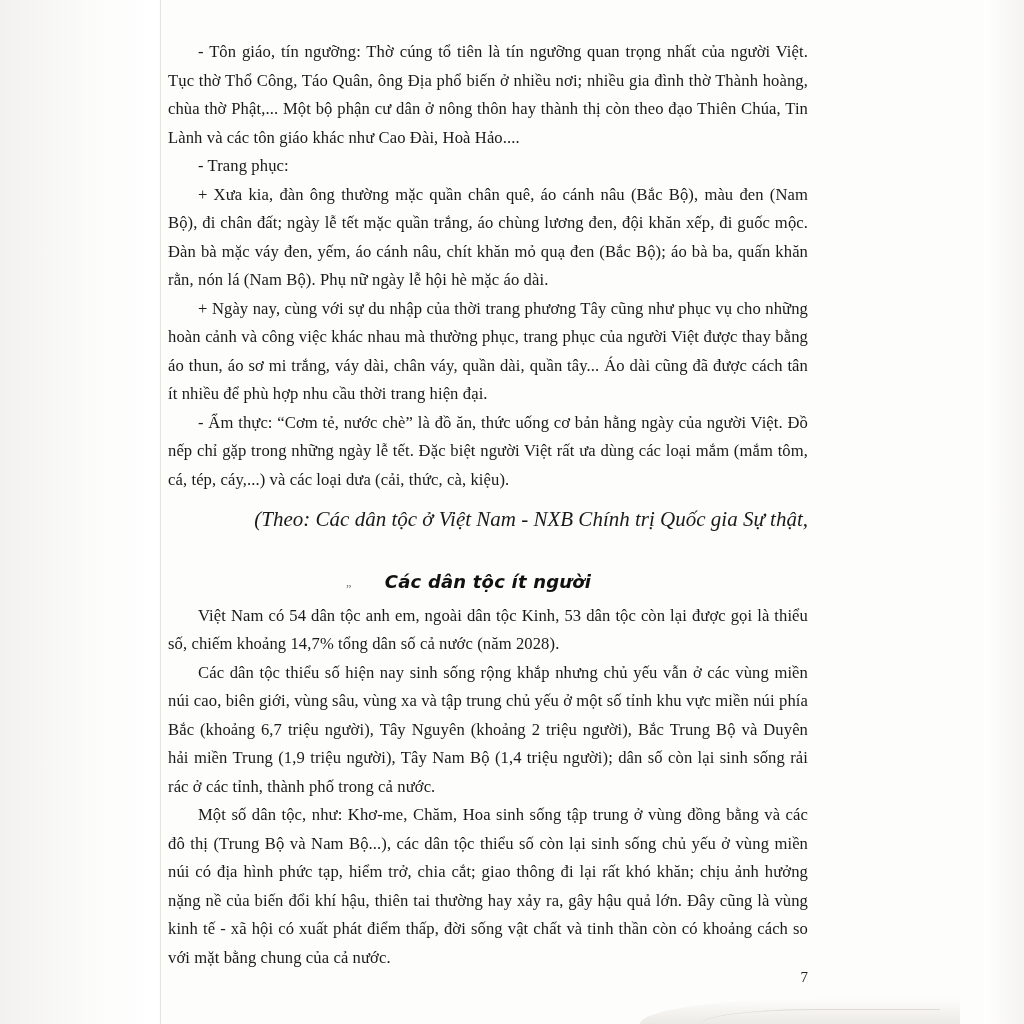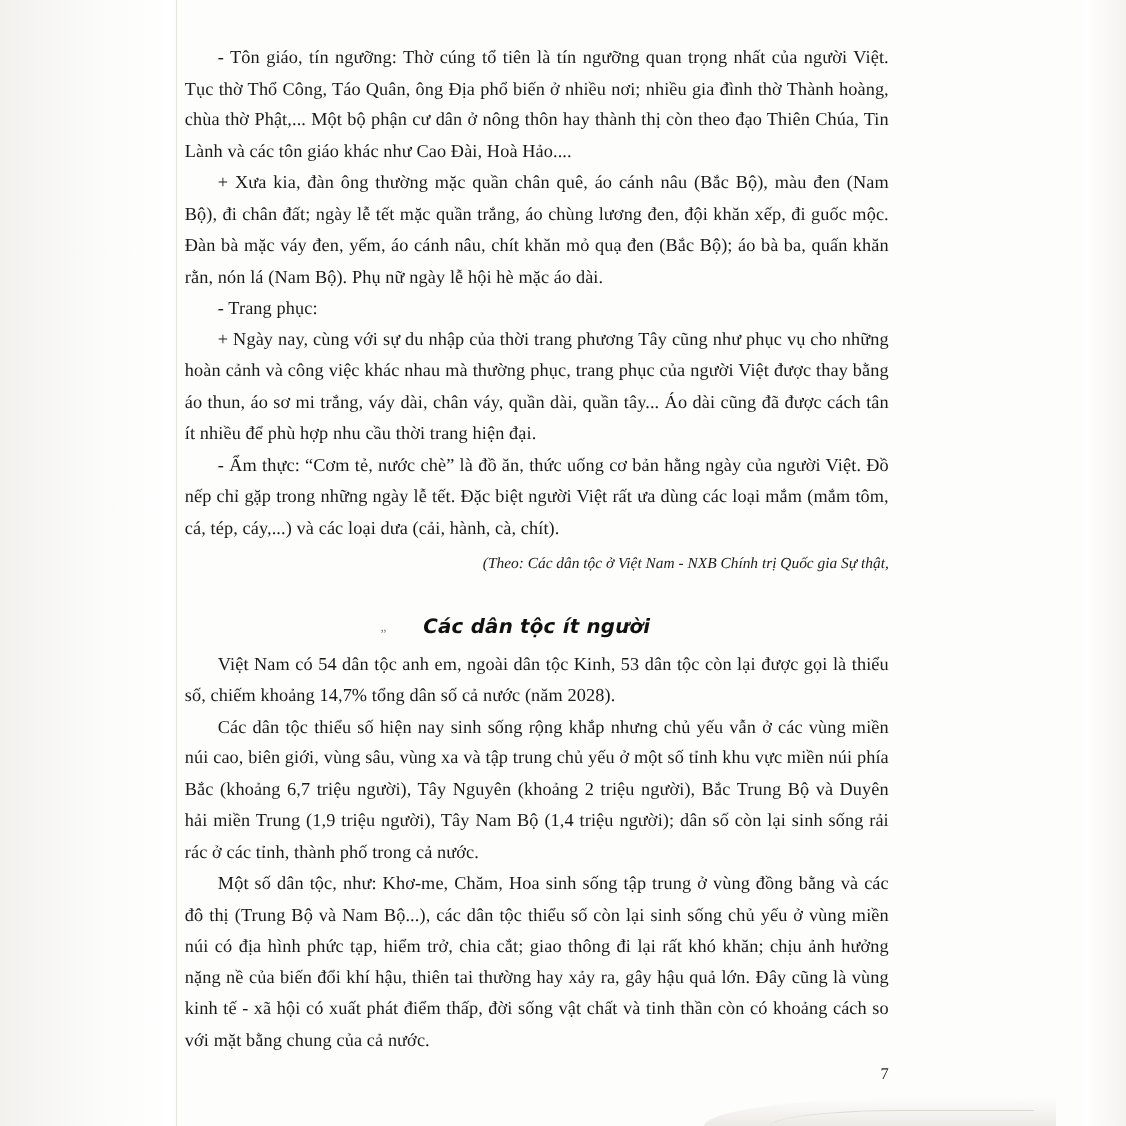--- a/index.html
+++ b/index.html
@@ -79,21 +79,21 @@
     font-size: 16.6px;
     line-height: 1.72;
     text-align: justify;
     text-indent: 30px;
     letter-spacing: 0.1px;
   }
 
   .source {
     margin: 6px 0 0 0;
     font-style: italic;
-    font-size: 14px;
+    font-size: 21px;
     line-height: 1.72;
     text-align: right;
   }
   .source .line {
     display: block;
   }
 
   .heading-block {
     margin-top: 34px;
     margin-bottom: 10px;
@@ -133,24 +133,24 @@
 
   <div class="scan-left-edge"></div>
   <div class="scan-gutter-line"></div>
   <div class="scan-right-edge"></div>
   <div class="scan-bottom-curl"></div>
   <div class="scan-bottom-curl2"></div>
 
   <div class="content">
 
     <p class="para">- Tôn giáo, tín ngưỡng: Thờ cúng tổ tiên là tín ngưỡng quan trọng nhất của người Việt. Tục thờ Thổ Công, Táo Quân, ông Địa phổ biến ở nhiều nơi; nhiều gia đình thờ Thành hoàng, chùa thờ Phật,... Một bộ phận cư dân ở nông thôn hay thành thị còn theo đạo Thiên Chúa, Tin Lành và các tôn giáo khác như Cao Đài, Hoà Hảo....</p>
+    <p class="para">- Trang phục:</p>
     <p class="para">+ Xưa kia, đàn ông thường mặc quần chân quê, áo cánh nâu (Bắc Bộ), màu đen (Nam Bộ), đi chân đất; ngày lễ tết mặc quần trắng, áo chùng lương đen, đội khăn xếp, đi guốc mộc. Đàn bà mặc váy đen, yếm, áo cánh nâu, chít khăn mỏ quạ đen (Bắc Bộ); áo bà ba, quấn khăn rằn, nón lá (Nam Bộ). Phụ nữ ngày lễ hội hè mặc áo dài.</p>
-    <p class="para">- Trang phục:</p>
     <p class="para">+ Ngày nay, cùng với sự du nhập của thời trang phương Tây cũng như phục vụ cho những hoàn cảnh và công việc khác nhau mà thường phục, trang phục của người Việt được thay bằng áo thun, áo sơ mi trắng, váy dài, chân váy, quần dài, quần tây... Áo dài cũng đã được cách tân ít nhiều để phù hợp nhu cầu thời trang hiện đại.</p>
-    <p class="para">- Ẩm thực: “Cơm tẻ, nước chè” là đồ ăn, thức uống cơ bản hằng ngày của người Việt. Đồ nếp chỉ gặp trong những ngày lễ tết. Đặc biệt người Việt rất ưa dùng các loại mắm (mắm tôm, cá, tép, cáy,...) và các loại dưa (cải, hành, cà, chít).</p>
+    <p class="para">- Ẩm thực: “Cơm tẻ, nước chè” là đồ ăn, thức uống cơ bản hằng ngày của người Việt. Đồ nếp chỉ gặp trong những ngày lễ tết. Đặc biệt người Việt rất ưa dùng các loại mắm (mắm tôm, cá, tép, cáy,...) và các loại dưa (cải, thức, cà, kiệu).</p>
 
     <div class="source">
       <span class="line">(Theo: Các dân tộc ở Việt Nam - NXB Chính trị Quốc gia Sự thật,</span>
     </div>
 
     <div class="heading-block">
       <span class="heading-mark">„</span>
       <span class="heading">Các dân tộc ít người</span>
     </div>
 

